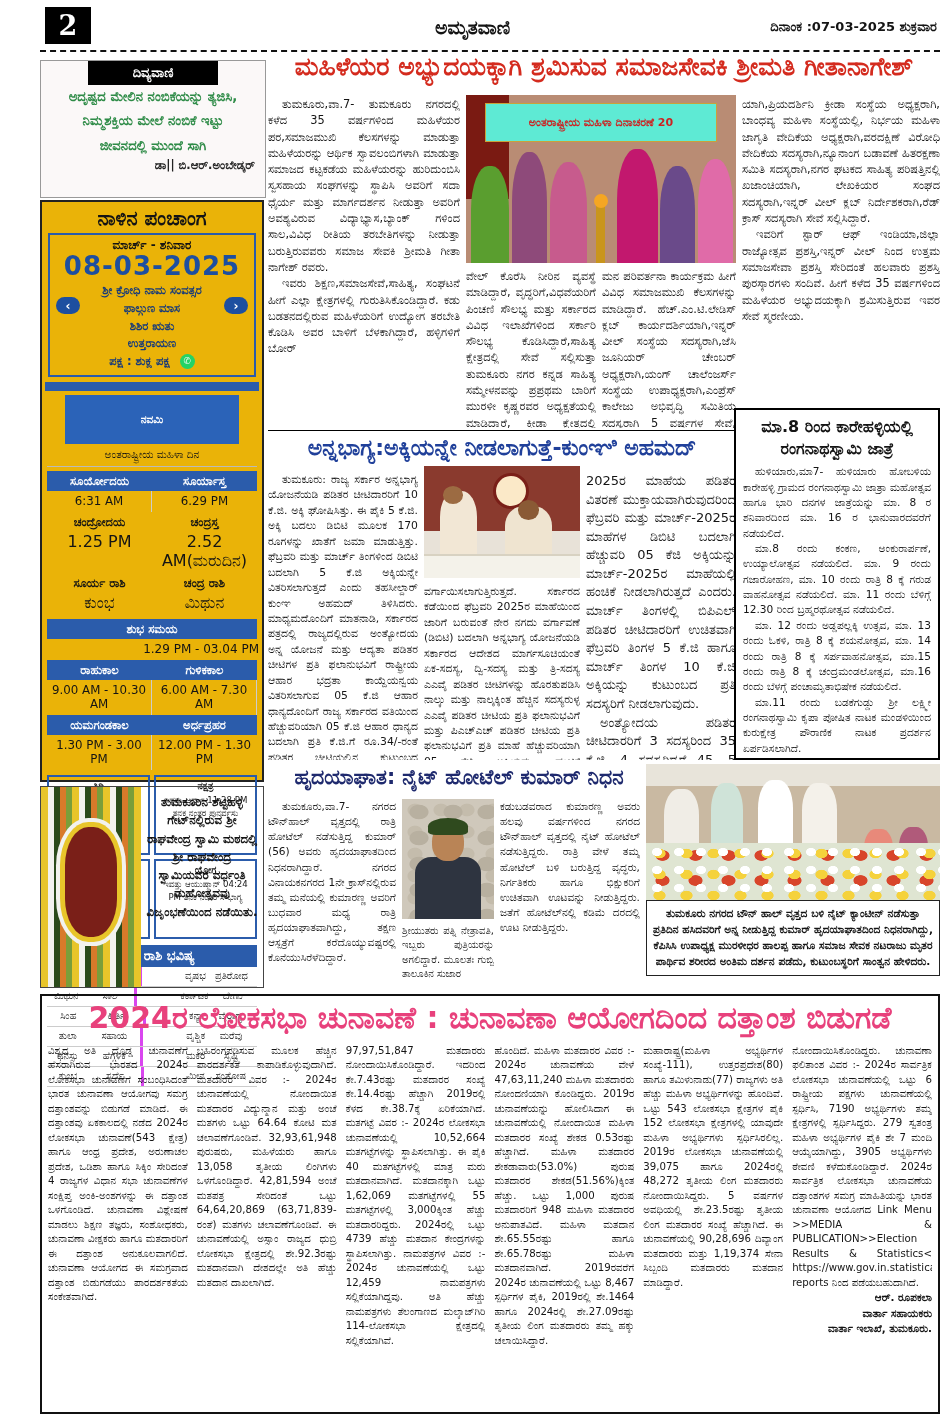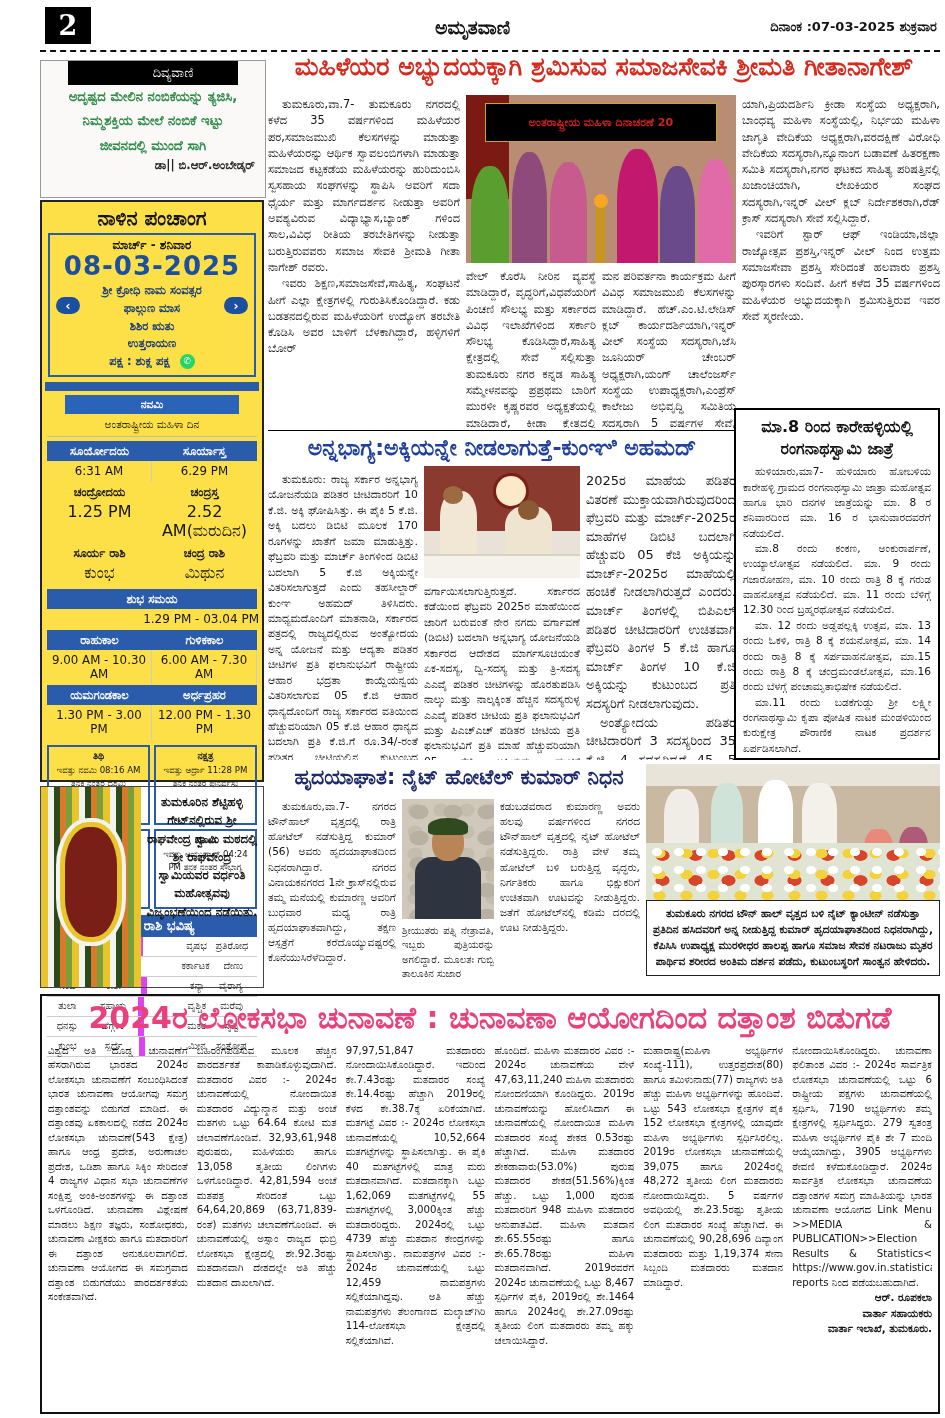--- a/index.html
+++ b/index.html
@@ -10,70 +10,70 @@
           display:flex;align-items:center;justify-content:center;font:bold 27px "DejaVu Serif",serif;}
   .masthead{position:absolute;left:0;right:0;top:16px;text-align:center;font-size:19px;font-weight:bold;}
   .dateline{position:absolute;right:8px;top:19px;font-size:13px;font-weight:bold;}
   .dashrule{position:absolute;left:40px;right:5px;top:50px;border-top:2px dashed #111;}
   
   .col{position:absolute;text-align:justify;font-size:11.4px;line-height:1.43;overflow:hidden;}
   .col p{margin:0;text-indent:14px;}
   
   .dvbox{position:absolute;left:40px;top:60px;width:224px;height:136px;border:1px solid #999;background:#fbf8f8;}
   .dv-title{width:130px;height:24px;background:#000;color:#fff;margin:0 auto;display:flex;align-items:center;
-            justify-content:center;font-size:13px;font-weight:normal;padding-left:40px;}
+            justify-content:center;font-size:13px;font-weight:bold;}
   .dv-line{text-align:center;color:#2e8b47;font-size:13.2px;font-weight:bold;line-height:1.85;}
   .dv-author{text-align:right;padding-right:10px;font-size:11.5px;font-weight:bold;color:#222;}
   
-  .pc{position:absolute;left:40px;top:200px;width:224px;height:582px;border:2px solid #222;background:#fde047;
+  .pc{position:absolute;left:40px;top:200px;width:224px;height:582px;border:2px solid #222;background:#eab308;
       padding:2px 3px;box-sizing:border-box;}
   .pc-title{text-align:center;font-size:20px;font-weight:bold;padding:2px 0 3px;}
   .pc-datebox{border:2px solid #2b5cab;margin:0 3px;padding:3px 2px 4px;position:relative;text-align:center;}
   .pc-day{font-size:12px;font-weight:bold;}
   .pc-date{font-size:26px;font-weight:bold;color:#1d4fa0;letter-spacing:1px;line-height:1.15;}
   .pc-line{font-size:11.5px;font-weight:bold;color:#173a7a;line-height:1.55;}
   .pc-nav{position:absolute;width:24px;height:17px;background:#1d4fa0;border-radius:9px;color:#fff;display:flex;
           align-items:center;justify-content:center;font-size:12px;font-weight:bold;cursor:pointer;top:62px;}
   .pc-wa{display:inline-flex;width:15px;height:15px;border-radius:50%;background:#25d366;color:#fff;font-size:9px;
          align-items:center;justify-content:center;vertical-align:middle;margin-left:6px;}
   .pc-bluebar{height:9px;background:#2b5cab;margin:5px 0 4px;}
-  .pc-navami{background:#2b63b8;color:#fff;text-align:center;font-size:10.5px;font-weight:bold;padding:3px 0;margin:0 20px;}
+  .pc-navami{background:#2b63b8;color:#fff;text-align:center;font-size:10.5px;font-weight:bold;padding:18px 0;margin:0 20px;}
   .pc-special{text-align:center;font-size:10.5px;padding:4px 0 5px;border-bottom:1px solid #bbb;margin:0 2px 4px;}
   .g2{display:grid;grid-template-columns:1fr 1fr;margin:0 2px;}
   .hcell{background:#2b5cab;color:#fff;font-weight:bold;font-size:11.5px;text-align:center;padding:3px 0;}
   .hcell2{font-weight:bold;font-size:11.5px;text-align:center;padding:3px 0;}
   .vcell{font-size:11.8px;text-align:center;padding:3px 0 4px;border-right:1px solid #ccc;}
   .vcell:last-child{border-right:none;}
   .scell{font-size:16px;text-align:center;padding:0 0 3px;}
   .pc-shubha-l{background:#2b5cab;color:#fff;text-align:center;font-size:11.5px;font-weight:bold;padding:3px 0;margin:4px 2px 0;}
   .pc-shubha-v{text-align:right;font-size:12px;padding:3px 0 4px;}
   .boxes{display:grid;grid-template-columns:1fr 1fr;gap:4px;margin:5px 2px 0;}
   .bx{border:2px solid #2b5cab;padding:2px;min-height:72px;}
   .bx-h{text-align:center;font-size:9.5px;font-weight:bold;padding:1px 0 2px;}
   .bx-t{font-size:8.6px;text-align:center;line-height:1.5;}
   .pc-rtitle{background:#2b5cab;color:#fff;text-align:center;font-size:13px;font-weight:bold;padding:3px 0;margin:6px 2px 0;}
   .rrow{display:grid;grid-template-columns:1fr 1.25fr 1fr 1.25fr;border-bottom:1px solid #ccc;margin:0 2px;}
   .rrow span{font-size:9.8px;text-align:center;padding:3.5px 0;}
-  .rrow span:nth-child(3){border-left:6px solid #d946ef;padding-left:43px;}
+  .rrow span:nth-child(3){border-left:3px solid #d946ef;padding-left:43px;}
   
   .deity{position:absolute;left:40px;top:786px;width:224px;height:202px;border:1px solid #444;display:flex;box-sizing:border-box;}
   .deity-ph{width:100px;height:100%;background:
      repeating-linear-gradient(90deg,#e8c52a 0 7px,#f2f2ee 7px 13px,#2a4a1a 13px 19px,#d87a2a 19px 25px,#7a9e3a 25px 31px);
      position:relative;flex:none;}
   .deity-core{position:absolute;left:24px;top:40px;width:52px;height:110px;background:#7a1f18;border-radius:45%/35%;
               box-shadow:0 0 0 5px #e8c52a,0 0 0 9px #f2f2ee;}
   .deity-cap{flex:1;padding:6px 5px;font-size:11.8px;font-weight:bold;text-align:center;line-height:1.55;}
   
   .h-red{position:absolute;left:268px;top:52px;width:672px;text-align:center;color:#d42b1e;font-size:25px;font-weight:bold;}
   .h-blue{position:absolute;left:268px;top:435px;width:468px;text-align:center;color:#20409a;font-size:22px;font-weight:bold;}
   .h-navy{position:absolute;left:268px;top:765px;width:382px;text-align:center;color:#1f2a6e;font-size:20.5px;font-weight:bold;}
   .rule{position:absolute;border-top:1.5px solid #000;}
   
   .ph{position:absolute;overflow:hidden;background:#b98c74;}
-  .ph1-banner{position:absolute;left:7%;right:7%;top:5%;height:22%;background:#000000;border:1px solid #c9a23a;
+  .ph1-banner{position:absolute;left:7%;right:7%;top:5%;height:22%;background:#5eead4;border:1px solid #c9a23a;
               color:#cc2222;font-weight:bold;font-size:11px;display:flex;align-items:center;justify-content:center;}
   .ph1-curtain{position:absolute;left:0;top:0;width:16%;height:62%;background:#7a1a12;}
   .pp{position:absolute;bottom:0;border-radius:45% 45% 0 0;}
   .lamp{position:absolute;bottom:0;left:48%;width:9px;height:34%;background:#c9951c;}
   .flame{position:absolute;bottom:33%;left:47.4%;width:14px;height:14px;border-radius:50%;background:#f5a623;}
   .ph2{background:linear-gradient(180deg,#8a3a2e 0 58%,#e8e2d8 58% 100%);}
   .emblem{position:absolute;left:44%;top:6%;width:30px;height:30px;border-radius:50%;background:#fbe9c8;border:3px solid #7a1f18;}
   .fig{position:absolute;border-radius:40% 40% 0 0;}
   .desk{position:absolute;bottom:0;left:0;right:0;height:20%;background:#f4f2ea;border-top:2px solid #d8d2c2;}
   .ph3{background:#cfc8bb;background-image:radial-gradient(#b8b0a0 9px,transparent 10px),radial-gradient(#c4bcac 7px,transparent 8px);

